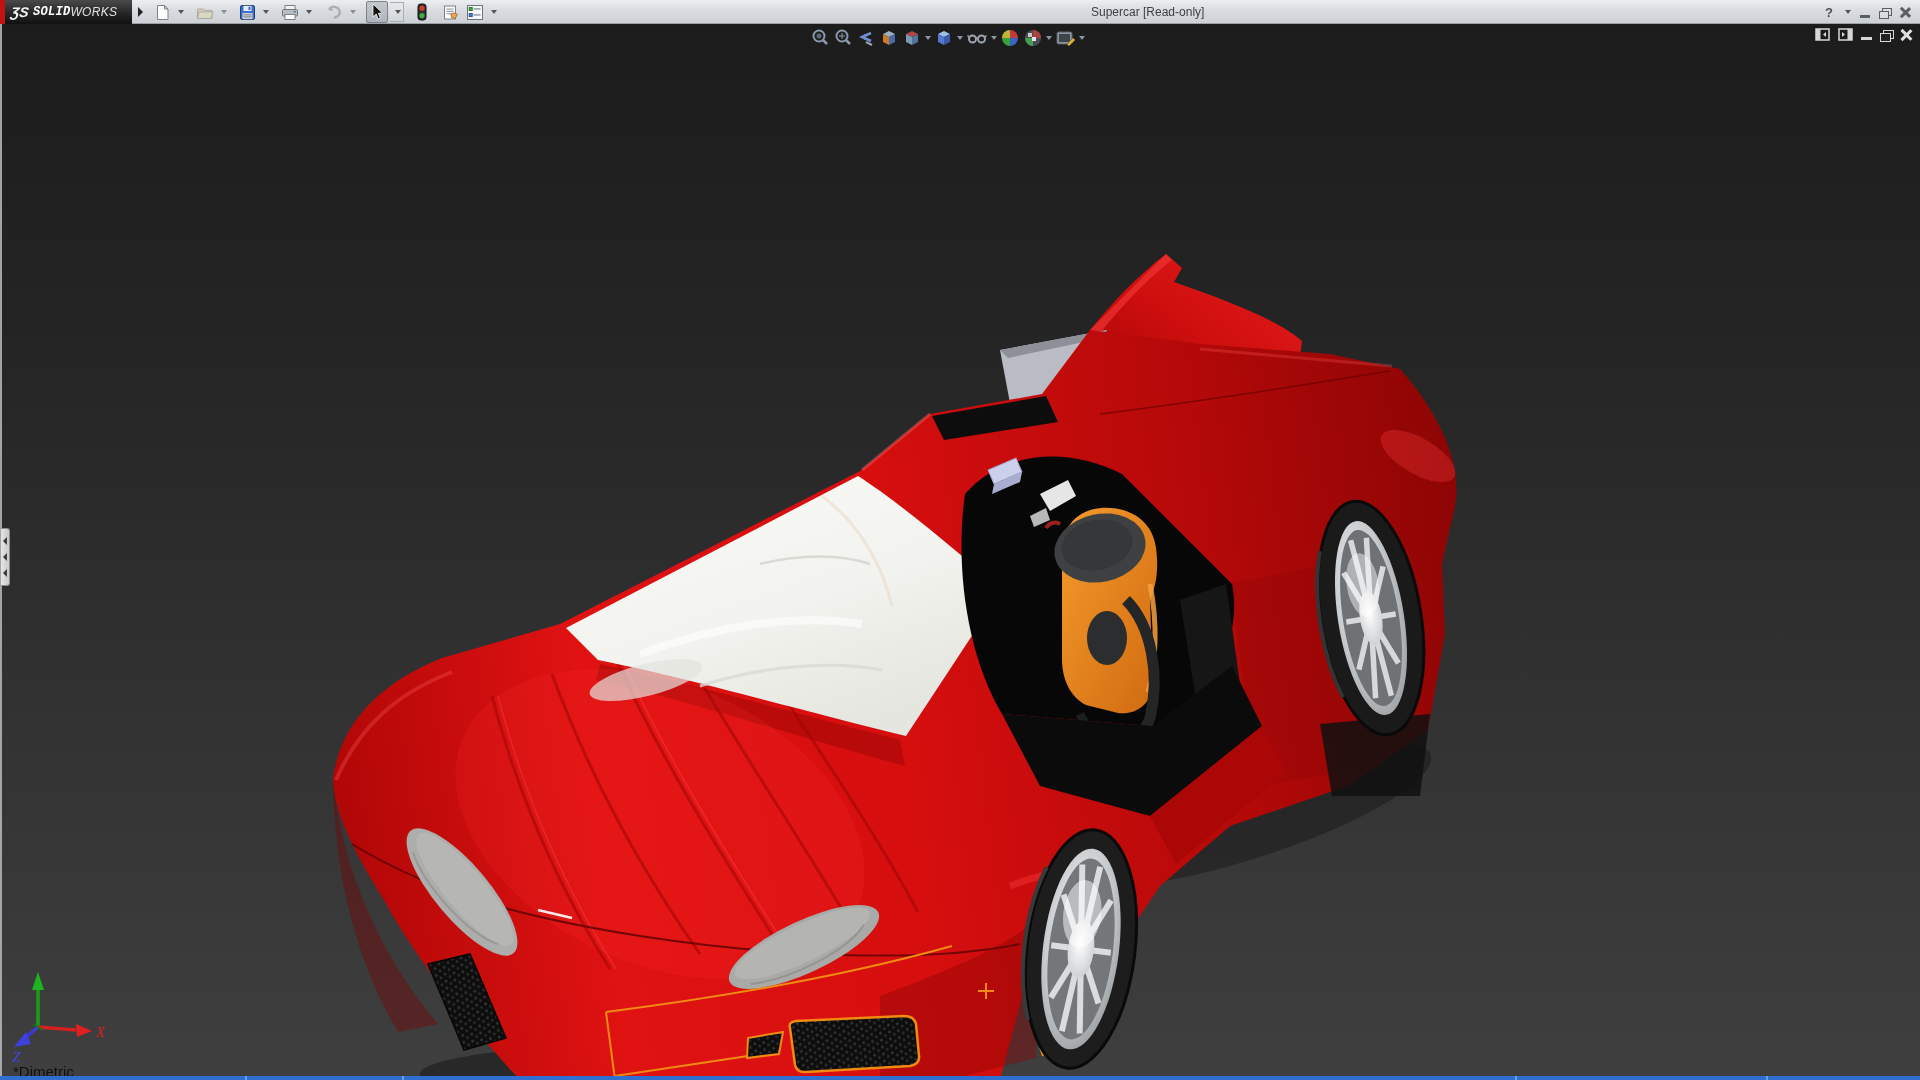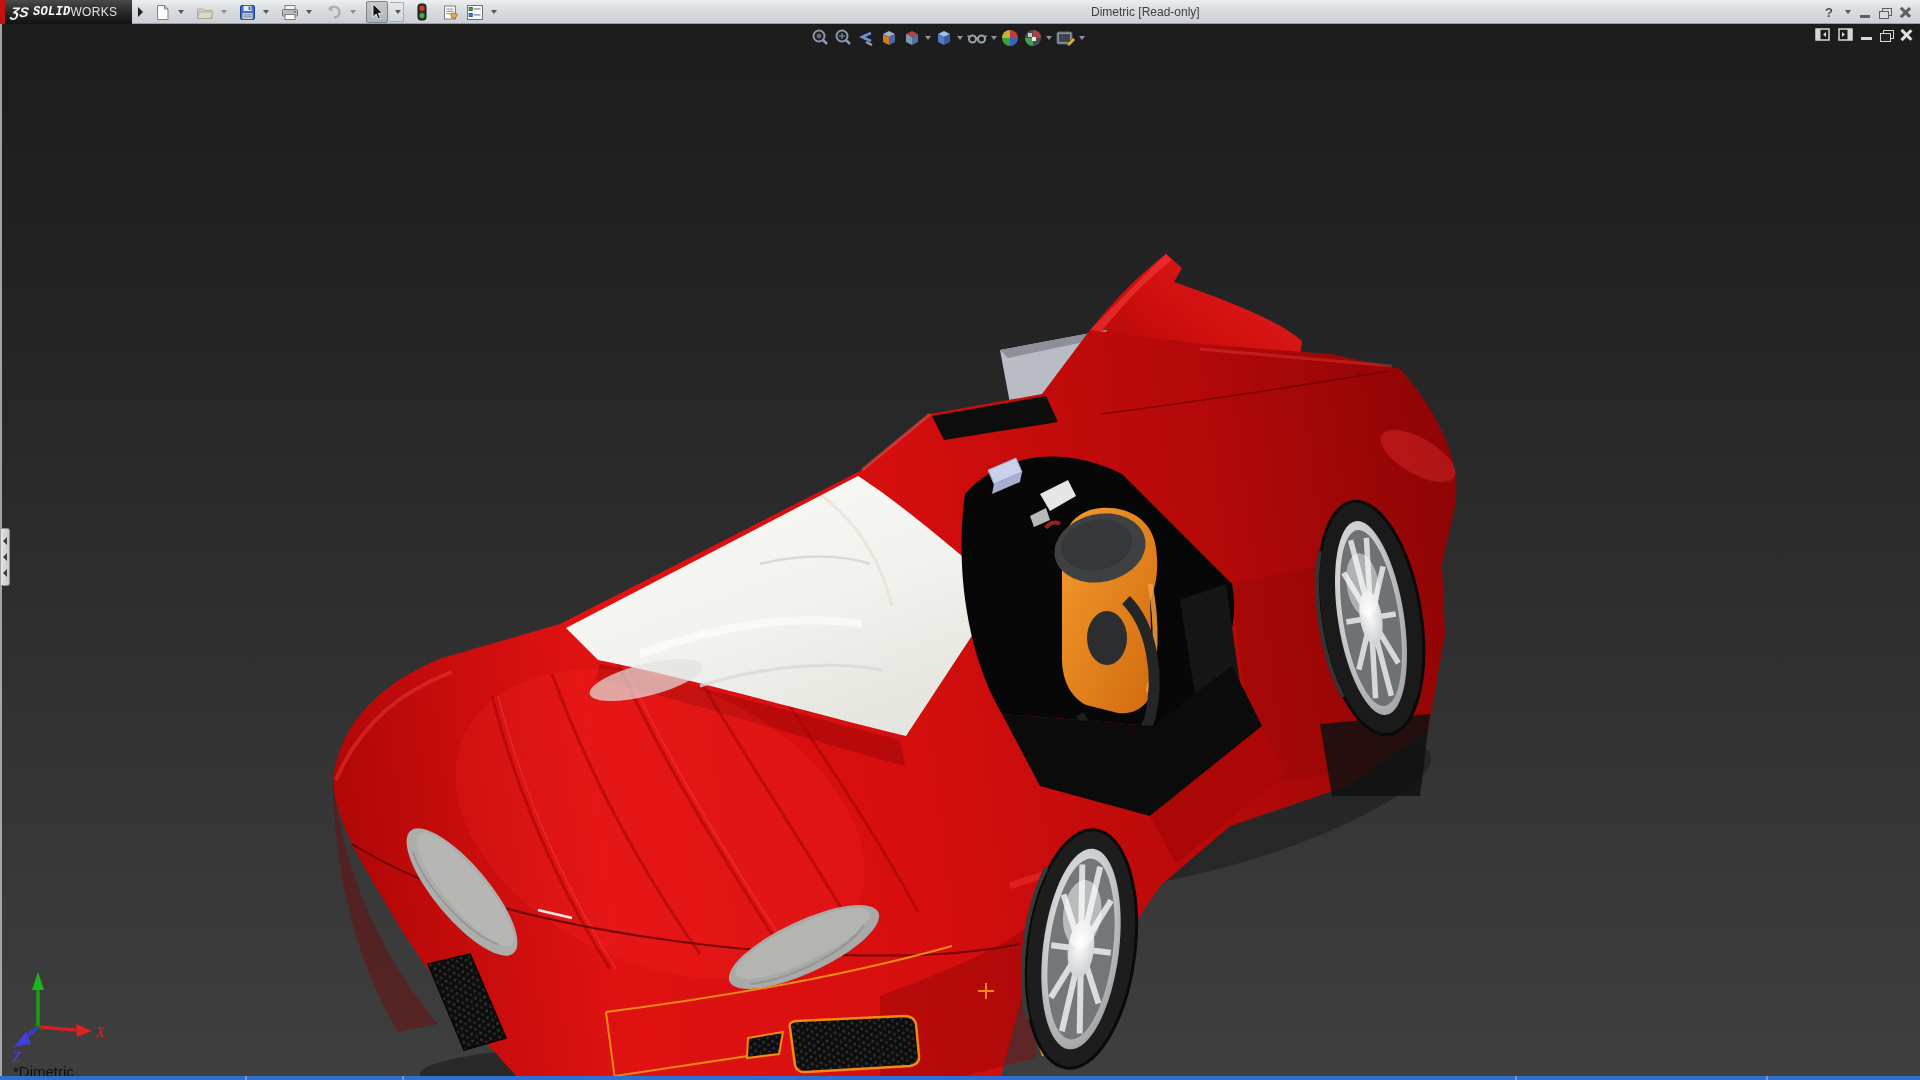--- a/index.html
+++ b/index.html
@@ -9,21 +9,21 @@
   
   .titlebar{ position:relative; width:1920px; height:24px;
     background:linear-gradient(180deg,#eceef0 0%,#d9dce0 45%,#cdd1d6 100%);
     border-bottom:1px solid #9aa0a6; z-index:50;}
   .brand-strip{ position:absolute; left:0; top:0; width:5px; height:24px; }
   .logo-block{ position:absolute; left:5px; top:0; width:127px; height:24px;
     background:linear-gradient(180deg,#4a4a4a 0%,#262626 55%,#111 100%);
     display:flex; align-items:center; padding-left:6px; color:#fff; }
   .logo-glyph{ font-style:italic; font-weight:bold; font-size:14px; transform:skewX(-8deg); margin-right:4px; color:#f5f5f5;}
   .logo-bold{ font-weight:bold; font-style:italic; font-size:12px; letter-spacing:.3px;font-family:Liberation Mono, monospace;}
-  .logo-light{ font-weight:normal; font-size:12px; color:#e2e2e2; letter-spacing:.3px;}
+  .logo-light{ font-weight:normal; font-style:italic; font-size:12px; color:#e2e2e2; letter-spacing:.3px;}
   .logo-arrow{ position:absolute; left:138px; top:7px; width:0; height:0;
     border-left:5px solid #222; border-top:5px solid transparent; border-bottom:5px solid transparent;}
 
   .main-toolbar{ position:absolute; left:152px; top:0; height:24px; display:flex; align-items:center; gap:2px;}
   .tb-item{ display:flex; align-items:center; height:22px; padding:0 2px; border-radius:2px; }
   .tb-item svg{ display:block; }
   .caret{ width:0; height:0; border-left:3px solid transparent; border-right:3px solid transparent;
     border-top:4px solid #555; margin-left:3px; }
   .caret.dim{ border-top-color:#8a8f96; }
   .tb-sep{ width:6px; }
@@ -163,21 +163,21 @@
         <rect x="1.5" y="1.5" width="15" height="14" fill="#f6f8fa" stroke="#6f747a"></rect>
         <rect x="3.2" y="3.5" width="3" height="3" fill="#3fae3f" stroke="#2a7a2a"></rect>
         <rect x="3.2" y="9.5" width="3" height="3" fill="#4a7fd4" stroke="#2c5596"></rect>
         <rect x="7.5" y="4.2" width="7" height="1.4" fill="#8d949e"></rect>
         <rect x="7.5" y="10.2" width="7" height="1.4" fill="#8d949e"></rect>
       </svg>
     </div>
       <div class="caret"></div>
   </div>
 
-  <div class="win-title">Dimetric [Read-only]</div>
+  <div class="win-title">Supercar [Read-only]</div>
 
   <div class="win-controls">
     <span class="help-q">?</span>
     <div class="caret"></div>
     <div class="wc-min"></div>
     <div class="wc-restore"></div>
     <div class="wc-close"></div>
   </div>
 </div>
 

